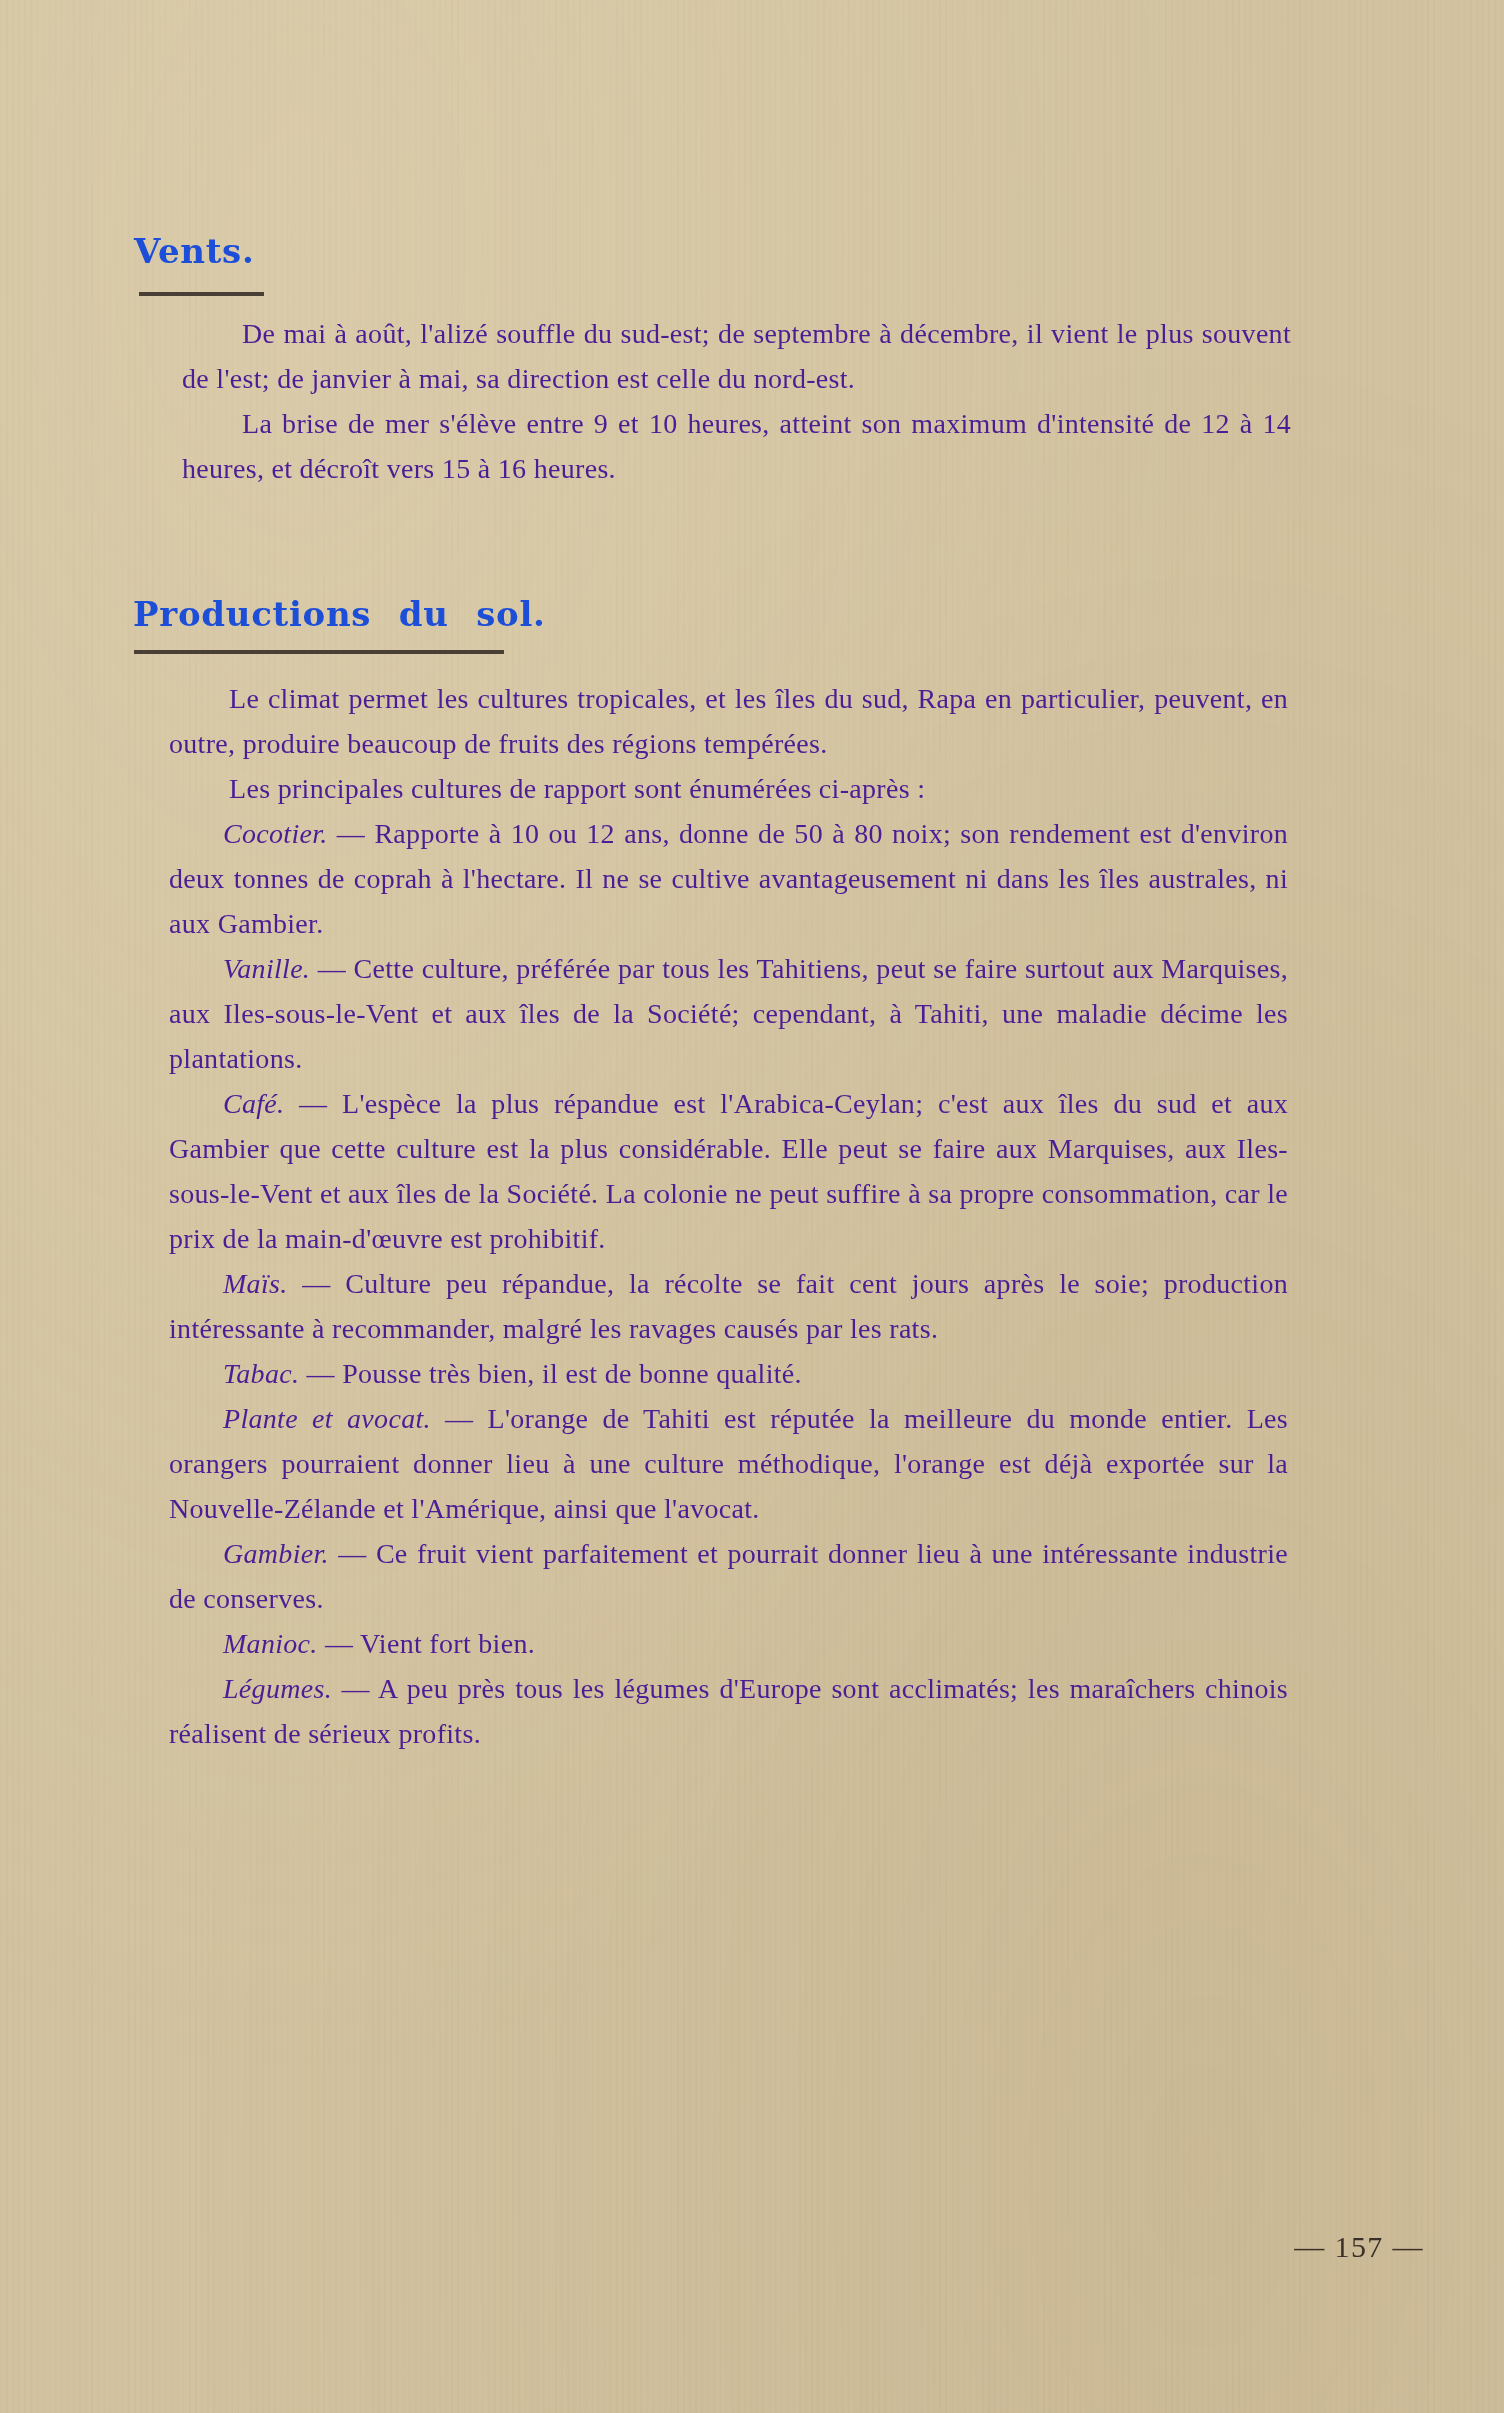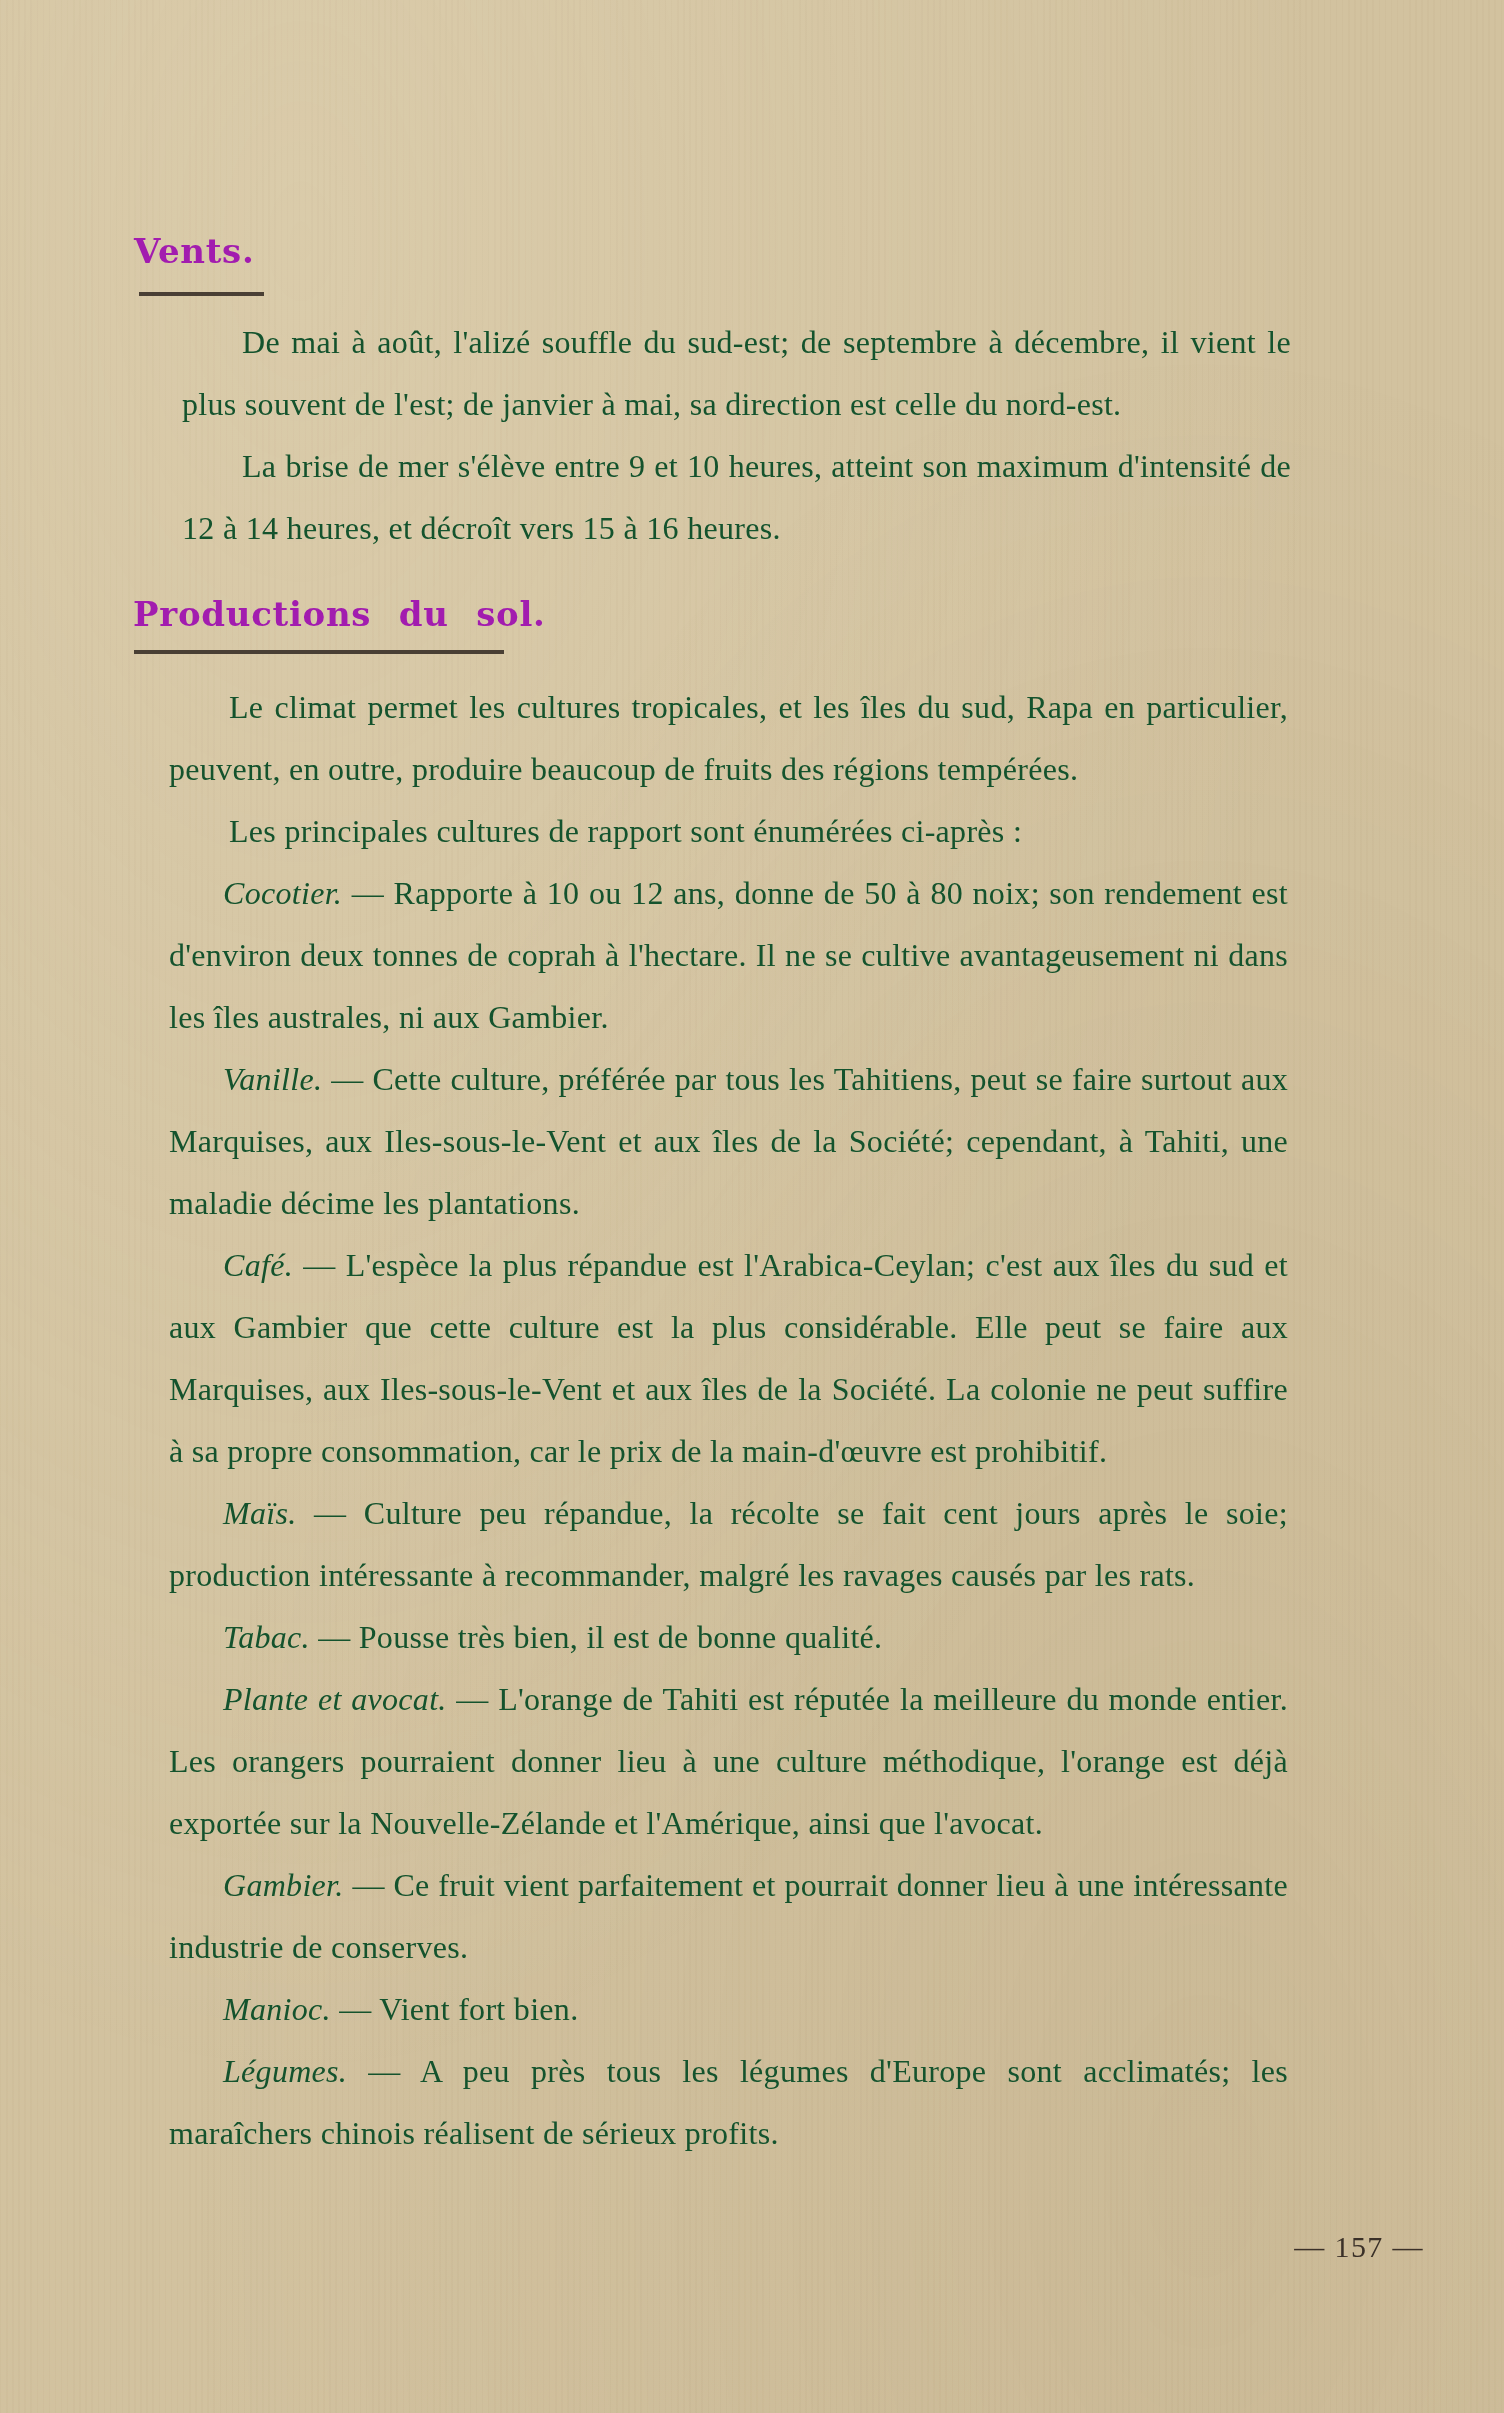--- a/index.html
+++ b/index.html
@@ -25,42 +25,42 @@
     top: 0;
     width: 1505px;
     height: 2413px;
   }
   .heading {
     position: absolute;
     font-family: "DejaVu Serif", "Liberation Serif", serif;
     font-weight: bold;
     font-size: 34px;
     letter-spacing: 0.7px;
-    color: #a21caf;
+    color: #1d4ed8;
     line-height: 1;
     white-space: nowrap;
   }
   .heading-vents { left: 134px; top: 234px; }
   .heading-productions { left: 133px; top: 597px; word-spacing: 15px; }
   .rule {
     position: absolute;
     height: 4.1px;
     background: #3a3028;
     opacity: 0.9;
   }
   .rule-vents { left: 139px; top: 292px; width: 125px; }
   .rule-productions { left: 134px; top: 650px; width: 370px; }
 
   .body-block {
     position: absolute;
-    font-size: 32px;
-    line-height: 62px;
+    font-size: 28px;
+    line-height: 45px;
     text-align: justify;
     letter-spacing: 0.3px;
-    color: #14532d;
+    color: #4c1d95;
   }
   .body-block p {
     margin: 0;
     text-indent: 60px;
   }
   .block-vents {
     left: 182px;
     top: 311px;
     width: 1109px;
   }

